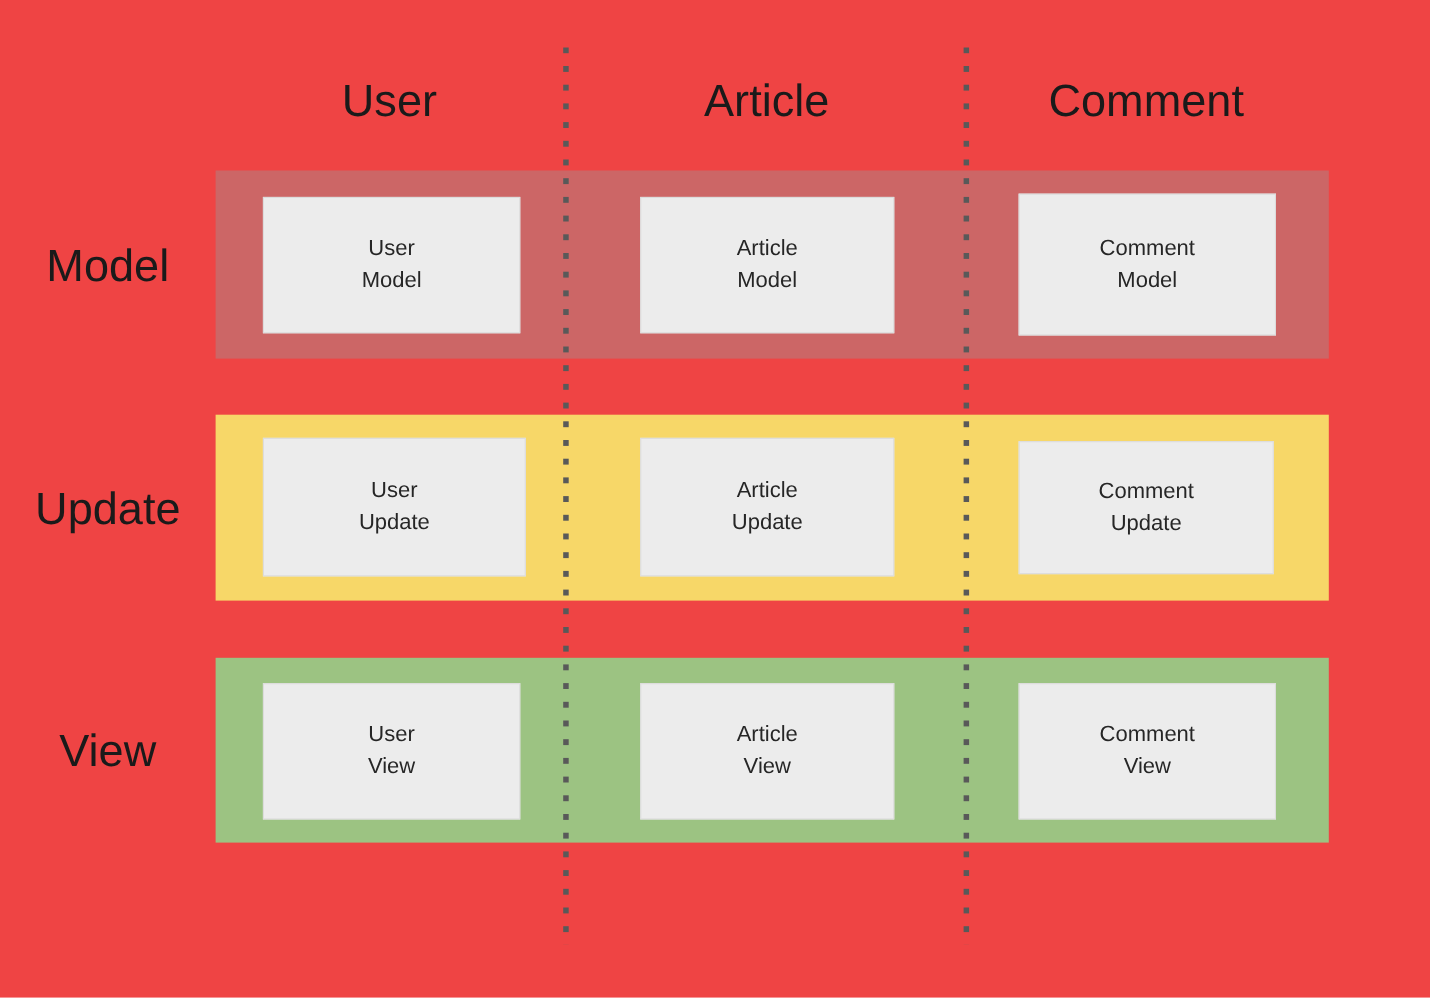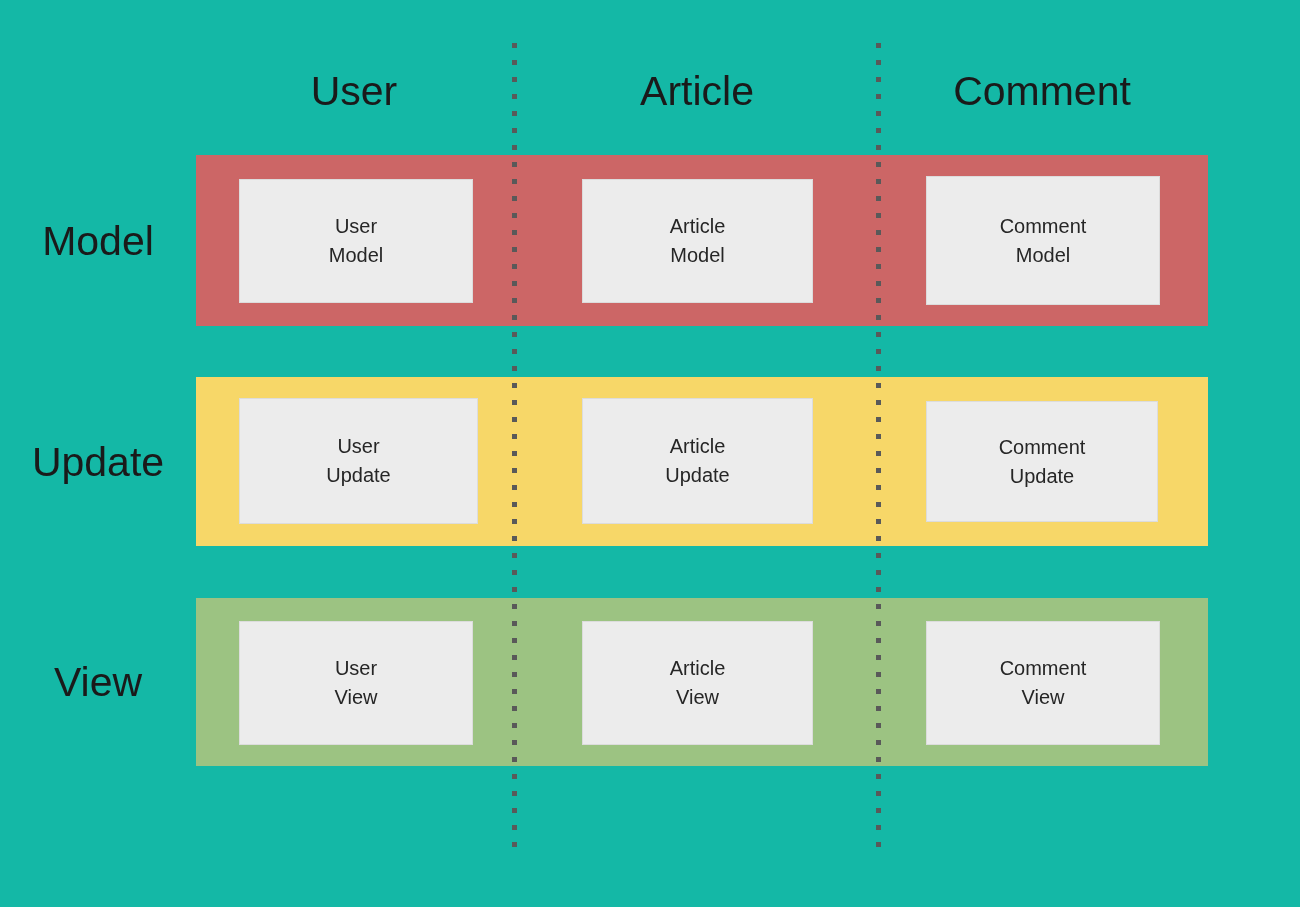--- a/index.html
+++ b/index.html
@@ -9,21 +9,21 @@
   }
   body {
     font-family: "Liberation Sans", sans-serif;
     -webkit-font-smoothing: antialiased;
   }
 
   #canvas {
     position: relative;
     width: 1300px;
     height: 907px;
-    background: #14b8a6;
+    background: #ef4444;
     overflow: hidden;
   }
 
   
   .col-header {
     position: absolute;
     top: 62px;
     height: 58px;
     line-height: 58px;
     text-align: center;

